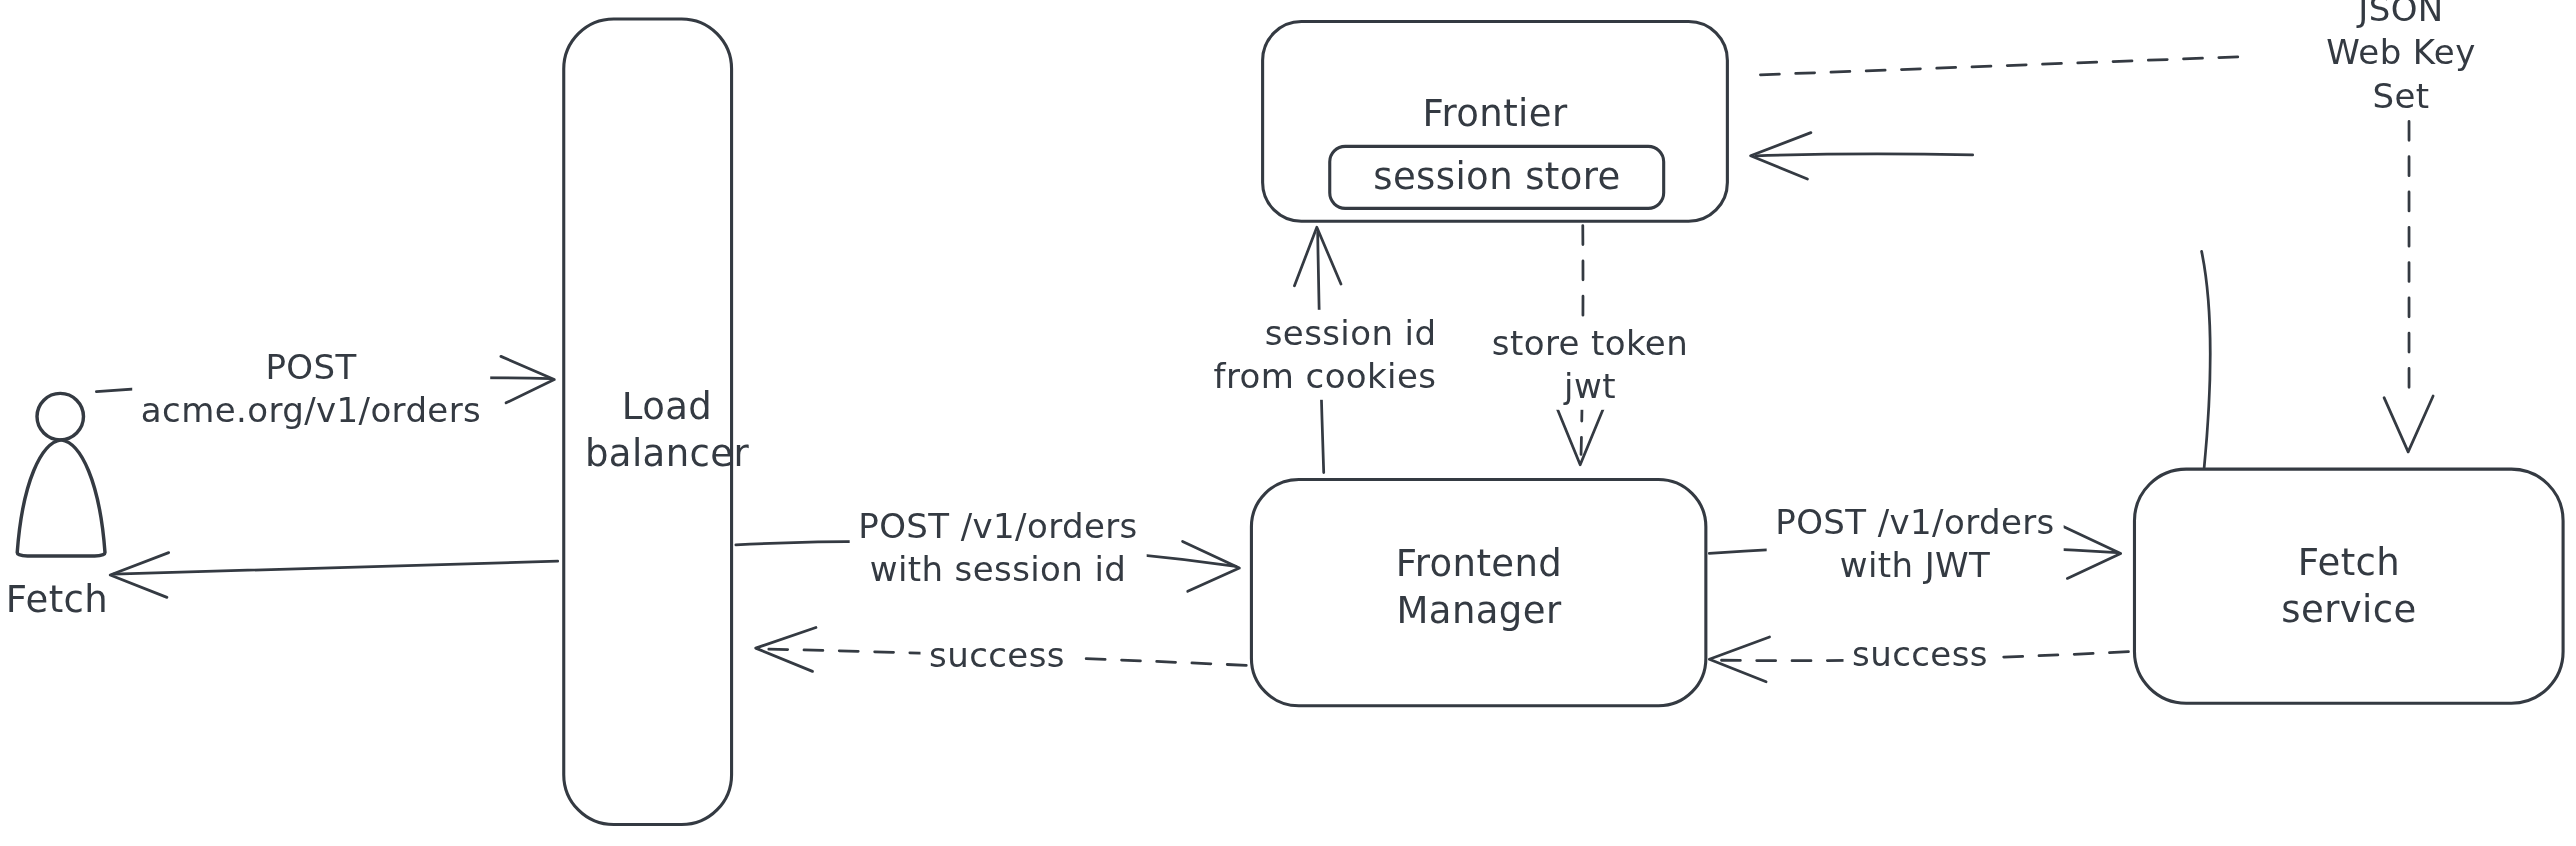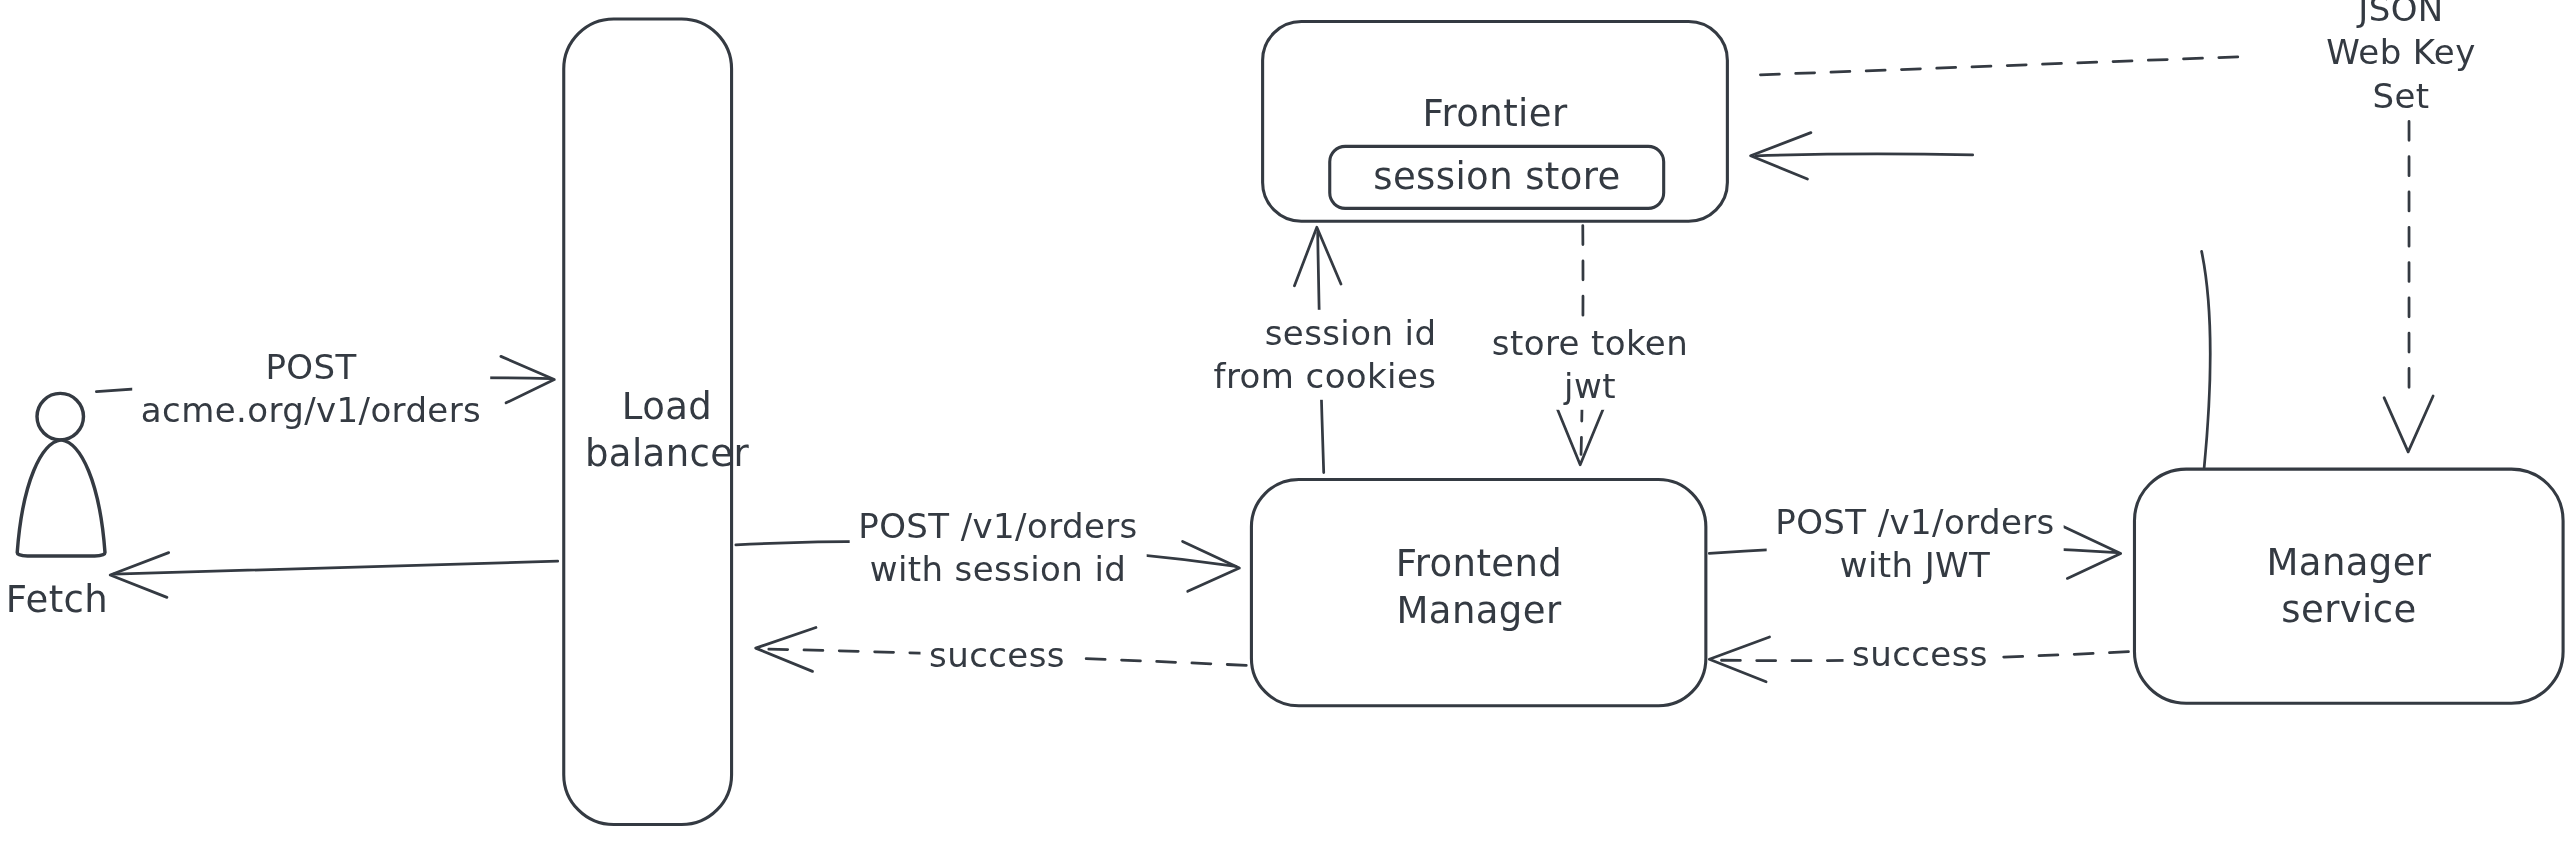--- a/index.html
+++ b/index.html
@@ -128,21 +128,21 @@
     </g>
   </svg>
 
   <div class="lbl node-lbl" style="left:57px;  top:600px;">Fetch</div>
   <div class="lbl node-lbl" style="left:647px; top:430px;margin-left:20px;">Load
 balancer</div>
   <div class="lbl node-lbl" style="left:1495px; top:114px;">Frontier</div>
   <div class="lbl node-lbl" style="left:1479px; top:587px;">Frontend
 Manager</div>
   <div class="lbl node-lbl" style="left:1497px; top:177px;">session store</div>
-  <div class="lbl node-lbl" style="left:2349px; top:586px;">Manager service</div>
+  <div class="lbl node-lbl" style="left:2349px; top:586px;">Fetch service</div>
 
   <div class="lbl edge-lbl" style="left:311px; top:389px;">POST
 acme.org/v1/orders</div>
   <div class="lbl edge-lbl" style="left:998px; top:548px;">POST /v1/orders
 with session id</div>
   <div class="lbl edge-lbl" style="left:997px; top:655px;">success</div>
   <div class="lbl edge-lbl" style="left:1325px; top:355px;text-align:right;">session id
 from cookies</div>
   <div class="lbl edge-lbl" style="left:1590px; top:365px;">store token
 jwt</div>

